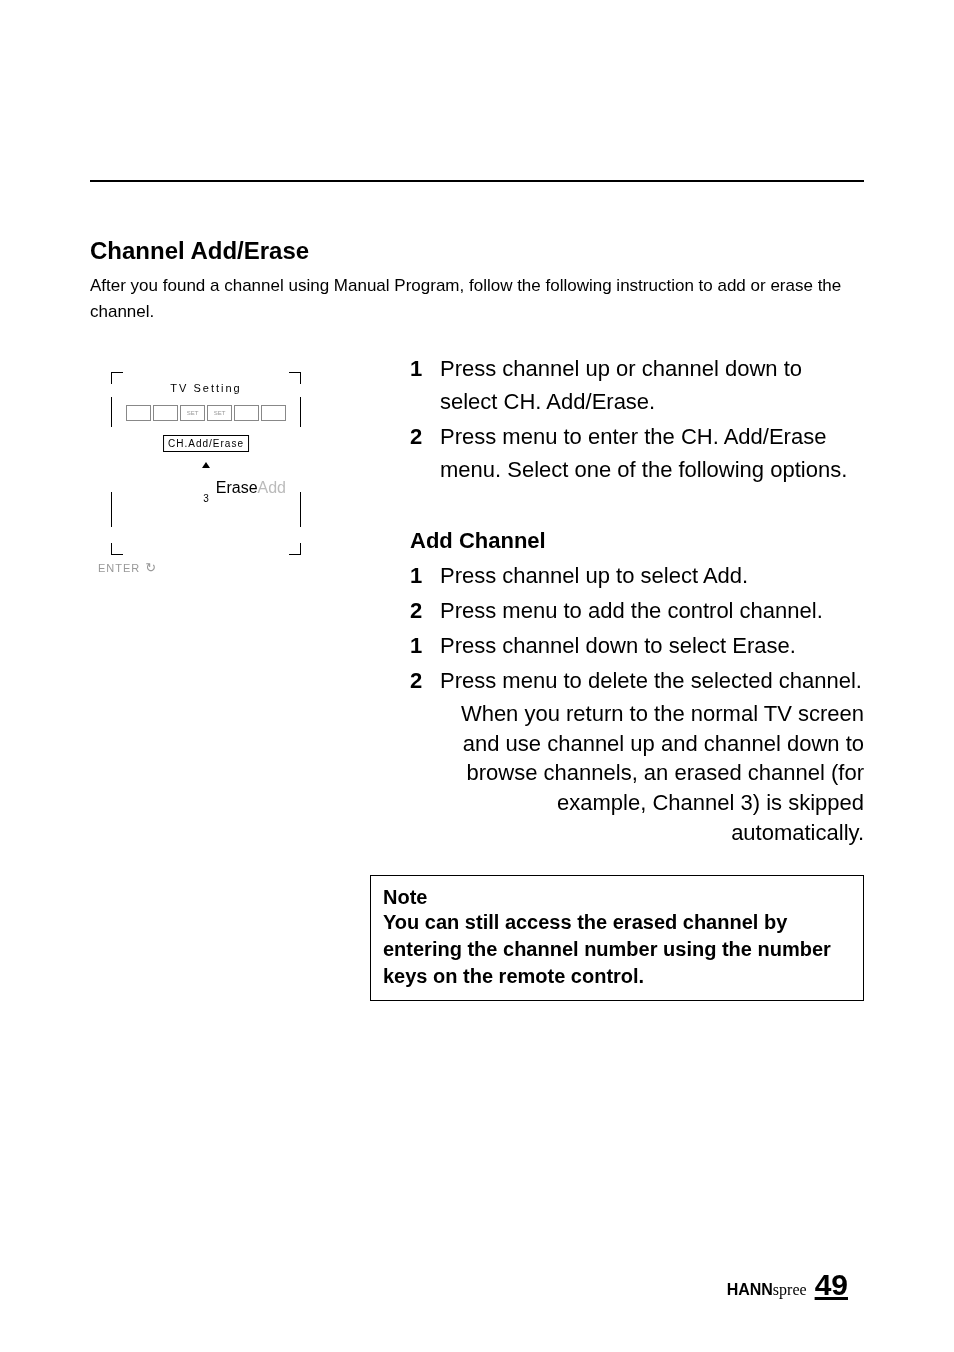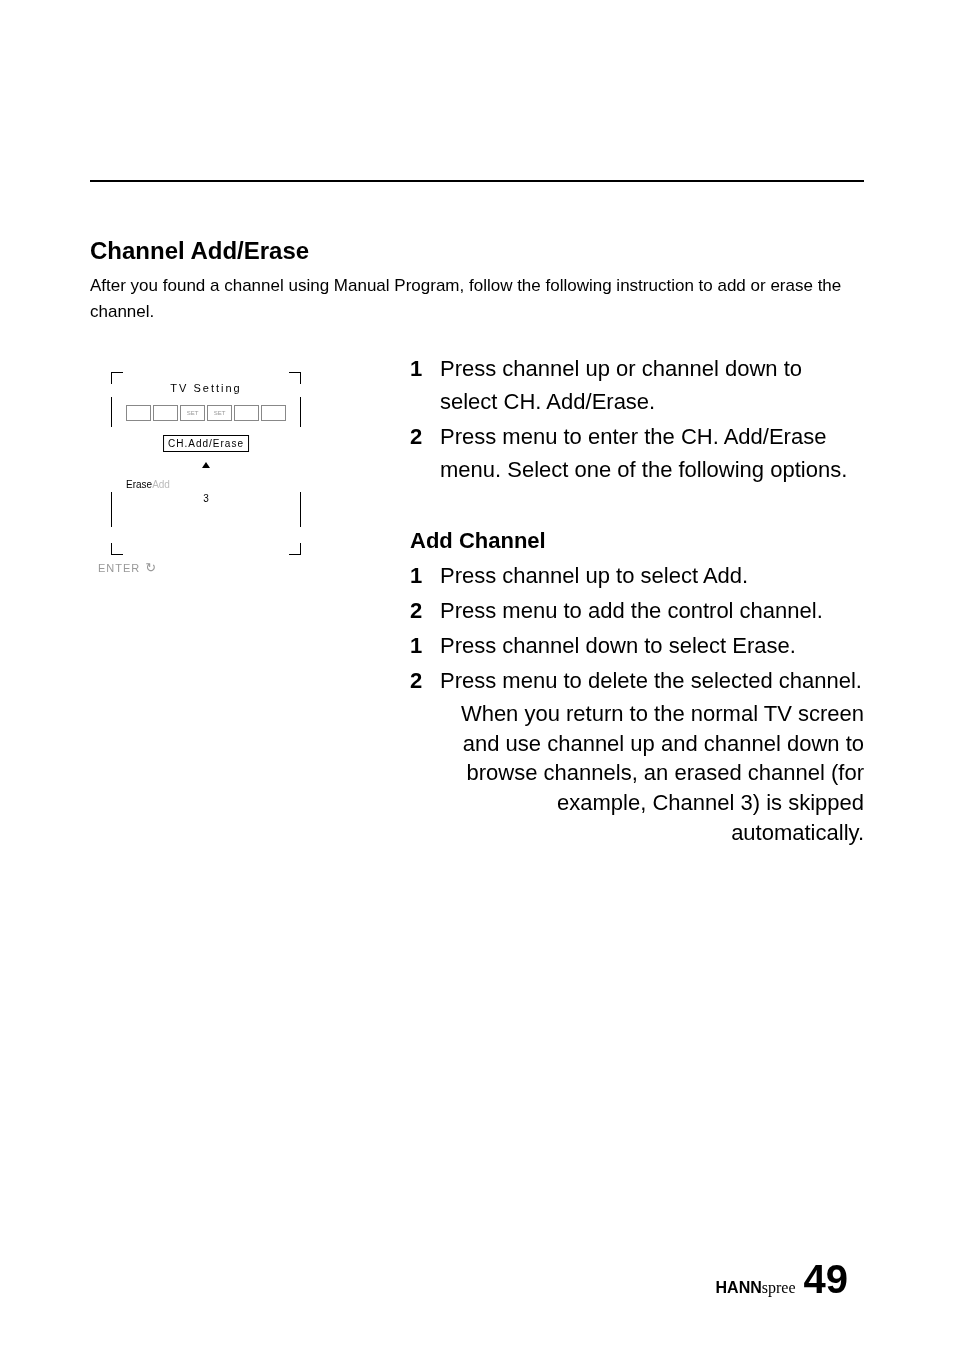--- a/index.html
+++ b/index.html
@@ -100,23 +100,23 @@
       padding: 2px 4px;
       font-size: 10px;
       letter-spacing: 1px;
     }
     .erase-add-row {
       position: absolute;
       top: 112px;
       left: 30px;
       right: 30px;
       display: flex;
-      justify-content: flex-start;
+      justify-content: flex-end;
       align-items: center;
-      font-size: 10px;
+      font-size: 16px;
     }
     .erase-label { color: #000; }
     .add-label { color: #bbb; }
     .ch-num {
       position: absolute;
       top: 126px;
       left: 50%;
       transform: translateX(-50%);
       font-size: 10px;
     }
@@ -203,22 +203,23 @@
       align-items: baseline;
       gap: 8px;
     }
     .brand-logo {
       font-size: 16px;
       letter-spacing: 0px;
     }
     .brand-hann { font-weight: bold; }
     .brand-spree { font-weight: normal; font-family: Georgia, serif; }
     .page-num {
-      font-size: 40px;
+      font-size: 30px;
       font-weight: 900;
+      text-decoration: underline;
     }
   </style>
 </head>
 <body>
 
 <div class="top-line"></div>
 
 <h2 class="section-title">Channel Add/Erase</h2>
 
 <p class="intro-text">After you found a channel using Manual Program, follow the following instruction to add or erase the channel.</p>
@@ -277,20 +278,24 @@
       <li>Press channel up to select Add.</li>
       <li>Press menu to add the control channel.</li>
     </ol>
 
     <ol class="ol">
       <li>Press channel down to select Erase.</li>
       <li>Press menu to delete the selected channel.</li>
     </ol>
     <p class="subtext">When you return to the normal TV screen and use channel up and channel down to browse channels, an erased channel (for example, Channel 3) is skipped automatically.</p>
 
+    <div class="note-box">
+      <div class="note-title">Note</div>
+      <div class="note-body">You can still access the erased channel by entering the channel number using the number keys on the remote control.</div>
+    </div>
   </div>
 </div>
 
 <div class="page-footer">
   <span class="brand-logo">
     <span class="brand-hann">HANN</span><span class="brand-spree">spree</span>
   </span>
   <span class="page-num">49</span>
 </div>
 

